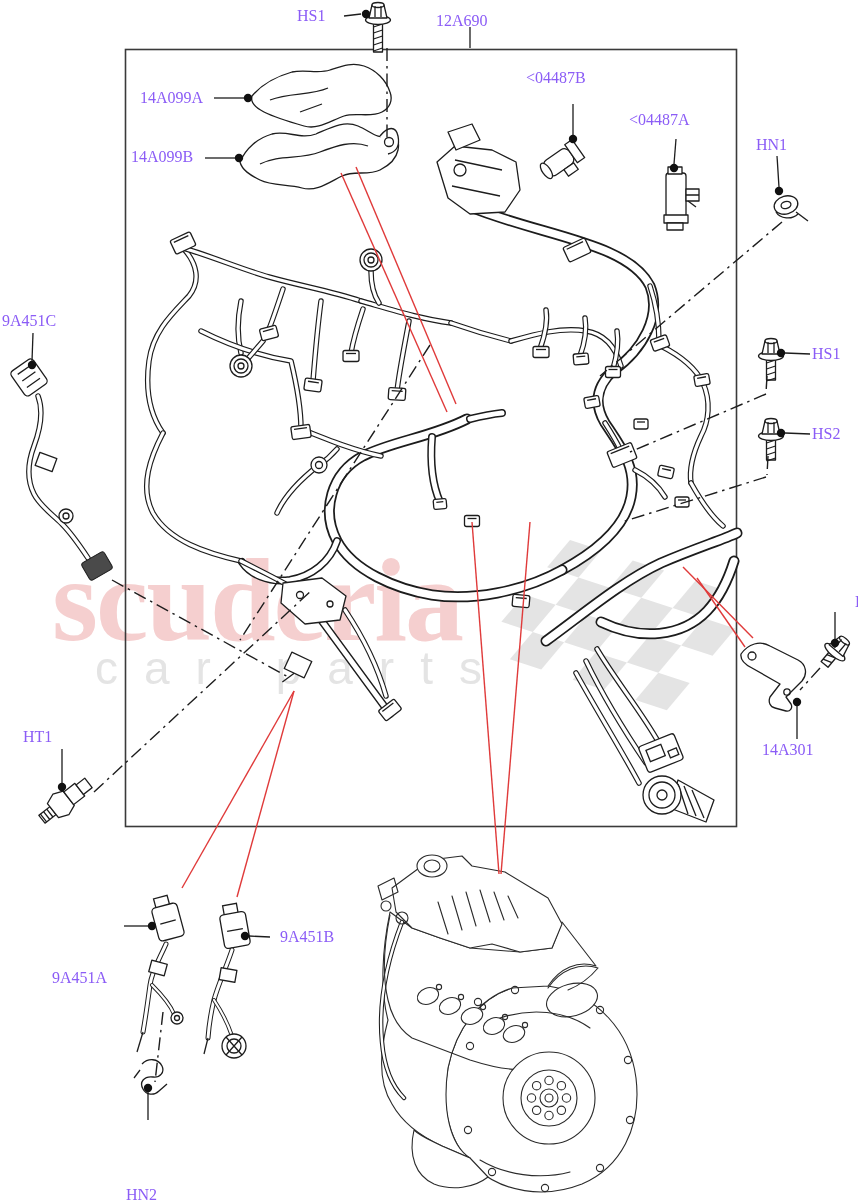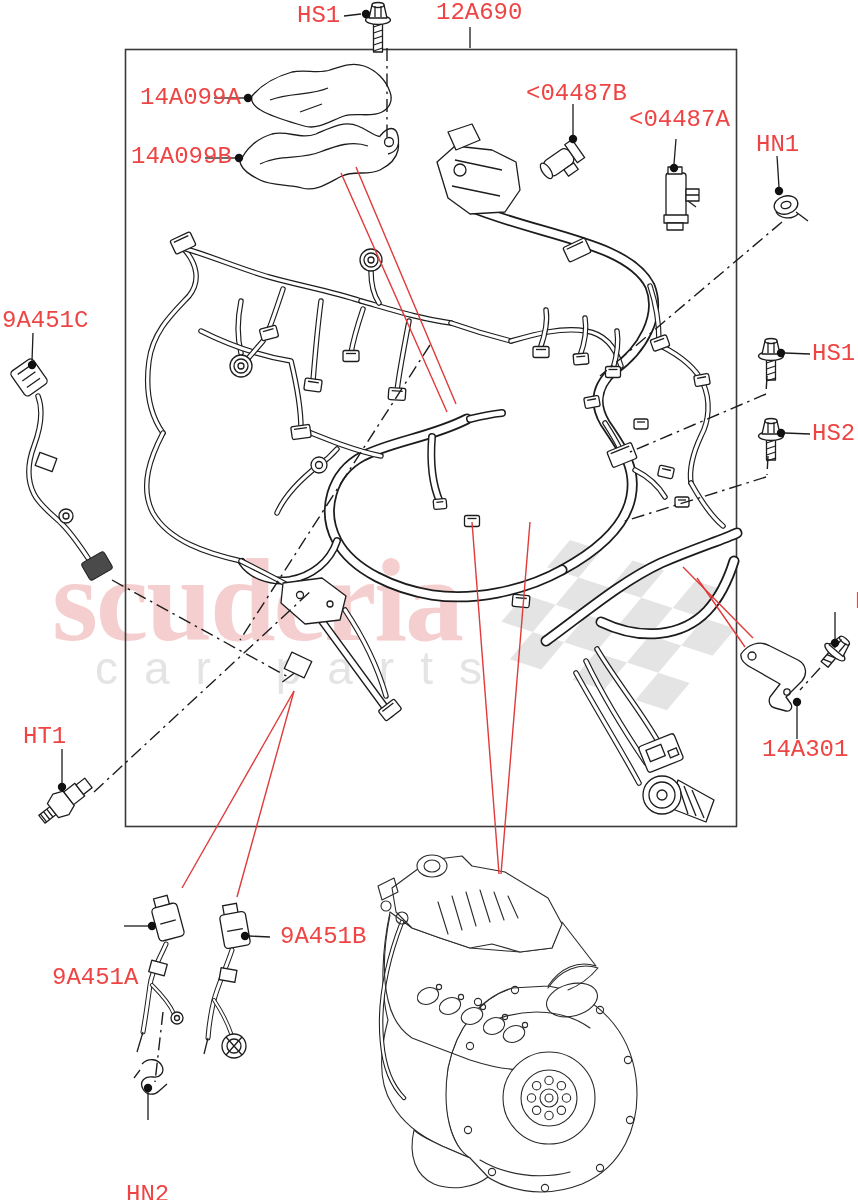--- a/index.html
+++ b/index.html
@@ -1,20 +1,20 @@
 <!DOCTYPE html>
 <html><head>
 <meta charset="utf-8">
 <style>
   html,body{margin:0;padding:0;background:#ffffff;}
   #stage{position:relative;width:858px;height:1200px;background:#ffffff;overflow:hidden;
          font-family:"Liberation Sans", sans-serif;}
   #gfx{position:absolute;left:0;top:0;width:858px;height:1200px;}
-  .part-label{position:absolute;color:#ef4444;font-size:24px;line-height:20px;
-              font-family:Liberation Mono, monospace;white-space:nowrap;cursor:pointer;}
+  .part-label{position:absolute;color:#8b5cf6;font-size:16px;line-height:20px;
+              font-family:Liberation Serif, serif;white-space:nowrap;cursor:pointer;}
   .wm-primary{font-family:"Liberation Serif", serif;font-weight:bold;}
   .tube-b{fill:none;stroke:#1c1c1c;stroke-linecap:round;stroke-linejoin:round;}
   .tube-w{fill:none;stroke:#ffffff;stroke-linecap:round;stroke-linejoin:round;}
   .ln{fill:none;stroke:#1d1d1d;stroke-width:1.3;}
   .dd{fill:none;stroke:#1d1d1d;stroke-width:1.4;stroke-dasharray:13 5 2.5 5;}
   .red{fill:none;stroke:#e03a3a;stroke-width:1.4;}
   .wt{fill:#ffffff;stroke:#1d1d1d;stroke-width:1.3;stroke-linejoin:round;}
   .eng{fill:none;stroke:#2b2b2b;stroke-width:1.1;stroke-linejoin:round;stroke-linecap:round;}
   .engf{fill:#ffffff;stroke:#2b2b2b;stroke-width:1.1;stroke-linejoin:round;}
 </style>
@@ -483,24 +483,24 @@
         <circle cx="835" cy="643" r="4.2" fill="#111"></circle>
         <circle cx="797" cy="702" r="4.2" fill="#111"></circle>
         <circle cx="62" cy="787" r="4.2" fill="#111"></circle>
         <circle cx="152" cy="926" r="4.2" fill="#111"></circle>
         <circle cx="245" cy="936" r="4.2" fill="#111"></circle>
         <circle cx="148" cy="1088" r="4.2" fill="#111"></circle>
       </g>
     </svg>
 
   <div class="part-label" style="left:297px;top:6px">HS1</div>
-  <div class="part-label" style="left:436px;top:3px">12A690</div>
+  <div class="part-label" style="left:436px;top:11px">12A690</div>
   <div class="part-label" style="left:140px;top:88px">14A099A</div>
   <div class="part-label" style="left:131px;top:147px">14A099B</div>
-  <div class="part-label" style="left:526px;top:84px">&lt;04487B</div>
+  <div class="part-label" style="left:526px;top:68px">&lt;04487B</div>
   <div class="part-label" style="left:629px;top:110px">&lt;04487A</div>
   <div class="part-label" style="left:756px;top:135px">HN1</div>
   <div class="part-label" style="left:2px;top:311px">9A451C</div>
   <div class="part-label" style="left:812px;top:344px">HS1</div>
   <div class="part-label" style="left:812px;top:424px">HS2</div>
   <div class="part-label" style="left:855px;top:592px">HB1</div>
   <div class="part-label" style="left:762px;top:740px">14A301</div>
   <div class="part-label" style="left:23px;top:727px">HT1</div>
   <div class="part-label" style="left:52px;top:968px">9A451A</div>
   <div class="part-label" style="left:280px;top:927px">9A451B</div>

